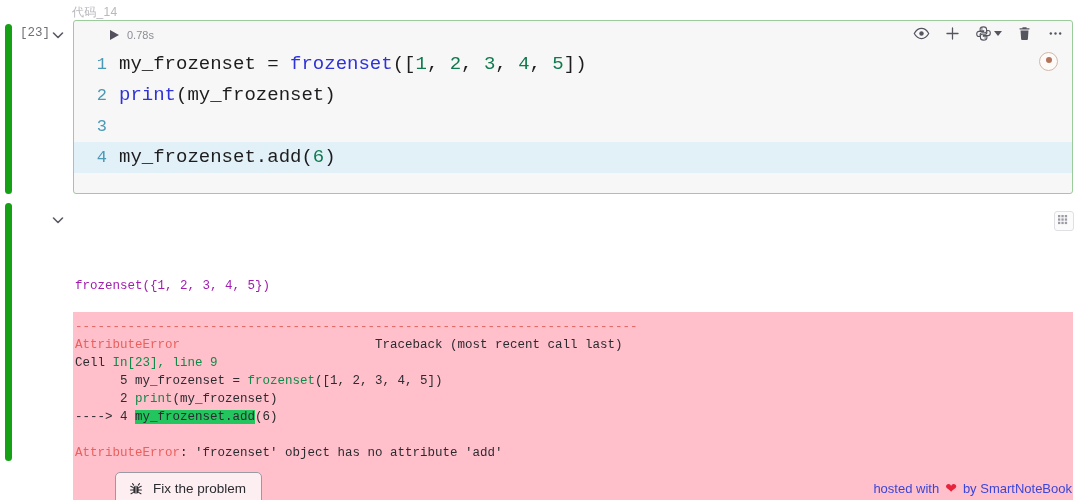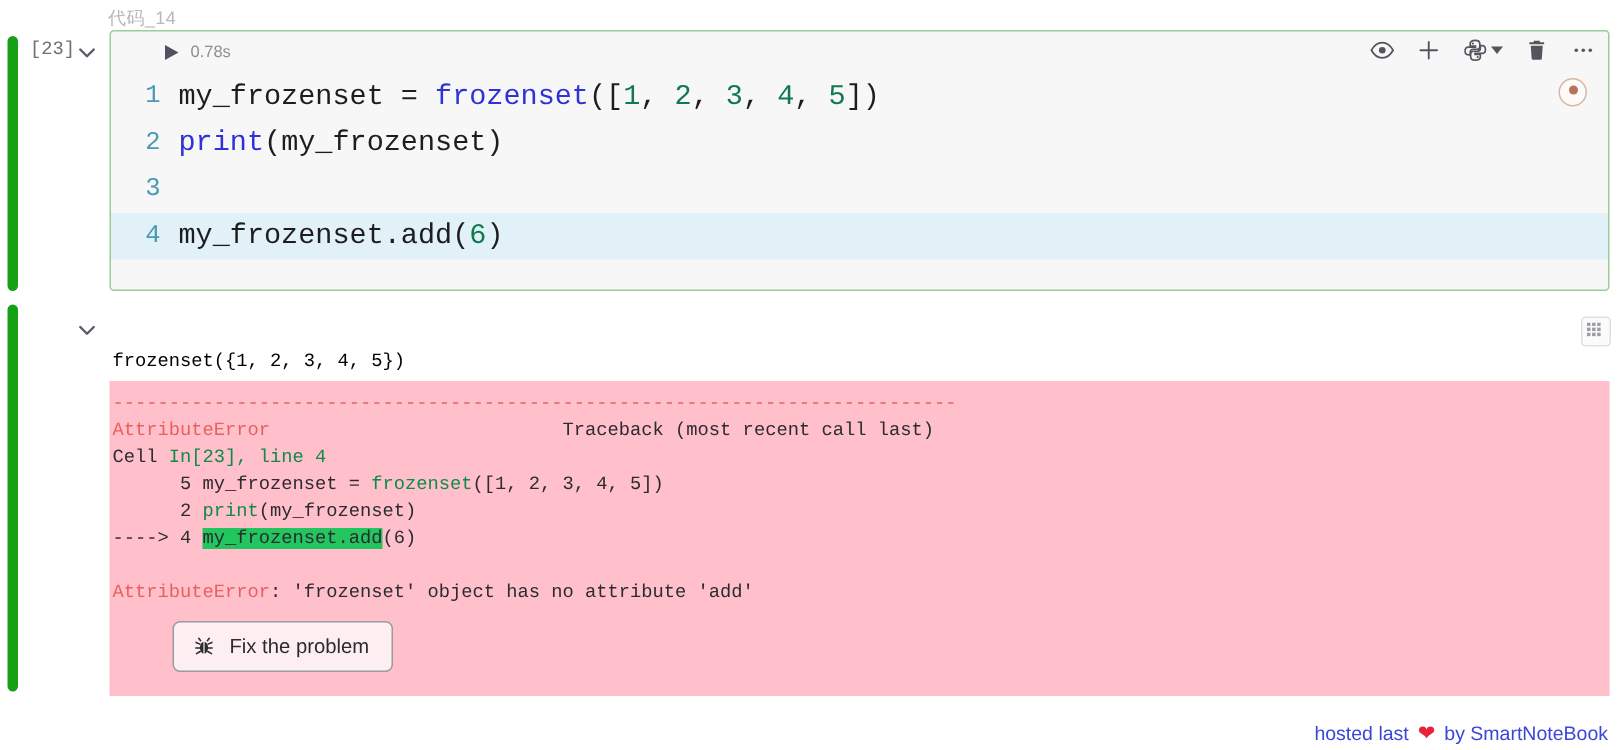--- a/index.html
+++ b/index.html
@@ -100,21 +100,21 @@
     background: #fbfbfc; display:flex;align-items:center;justify-content:center;
     cursor: pointer;
   }
 
   .output-block {
     position: absolute; left: 73px; top: 230px;
     width: 1000px;
     font-family: "Liberation Mono", "DejaVu Sans Mono", monospace;
     font-size: 12.5px; line-height: 18px;
   }
-  .stdout-line { color: #000000; padding: 2px 0 4px 2px; }
+  .stdout-line { color: #a21caf; padding: 2px 0 17px 2px; margin-top: 45px; }
 
   .err-box {
     background: #ffc0cb;
     padding: 6px 0 0 0;
     width: 1000px;
   }
   .err-line { white-space: pre; padding-left: 2px; color:#2b2b30; }
   .err-dashes { color: #e2645f; letter-spacing: 0px; }
   .c-errname { color: #e8615c; }
   .c-green { color: #0e8a49; }
@@ -247,21 +247,21 @@
     </svg>
   </div>
 
   <div class="output-block">
     <div class="stdout-line">frozenset({1, 2, 3, 4, 5})</div>
 
     <div class="err-box">
       <div class="err-line err-dashes">---------------------------------------------------------------------------</div>
       <div id="traceback-lines">
           <div class="err-line"><span class="c-errname">AttributeError</span><span class="c-dark">                          Traceback (most recent call last)</span></div>
-          <div class="err-line"><span class="c-dark">Cell </span><span class="c-green">In[23], line 4</span></div>
+          <div class="err-line"><span class="c-dark">Cell </span><span class="c-green">In[23], line 9</span></div>
           <div class="err-line"><span class="c-dark">      5 my_frozenset = </span><span class="c-green">frozenset</span><span class="c-dark">([1, 2, 3, 4, 5])</span></div>
           <div class="err-line"><span class="c-dark">      2 </span><span class="c-green">print</span><span class="c-dark">(my_frozenset)</span></div>
           <div class="err-line"><span class="c-arrow">----&gt; 4 </span><span class="c-dark hl-yellow">my_frozenset.add</span><span class="c-dark">(6)</span></div>
         </div>
       <div class="err-spacer"></div>
       <div class="err-line" id="error-message"><span class="c-errname">AttributeError</span><span class="c-dark">: 'frozenset' object has no attribute 'add'</span></div>
 
       <div class="fix-btn-wrap">
         <span class="fix-btn">
           <span>
@@ -273,18 +273,18 @@
               <path d="M13.4 8 L16.6 6.6 M13.4 11.3 H16.8 M13.2 14.2 L16.2 15.9"></path>
             </svg>
           </span>
           <span>Fix the problem</span>
         </span>
       </div>
     </div>
   </div>
 
   <div class="footer">
-    <span>hosted last</span>
+    <span>hosted with</span>
     <span class="heart">❤</span>
     <span>by SmartNoteBook</span>
   </div>
 
 </div>
 
 </body></html>

